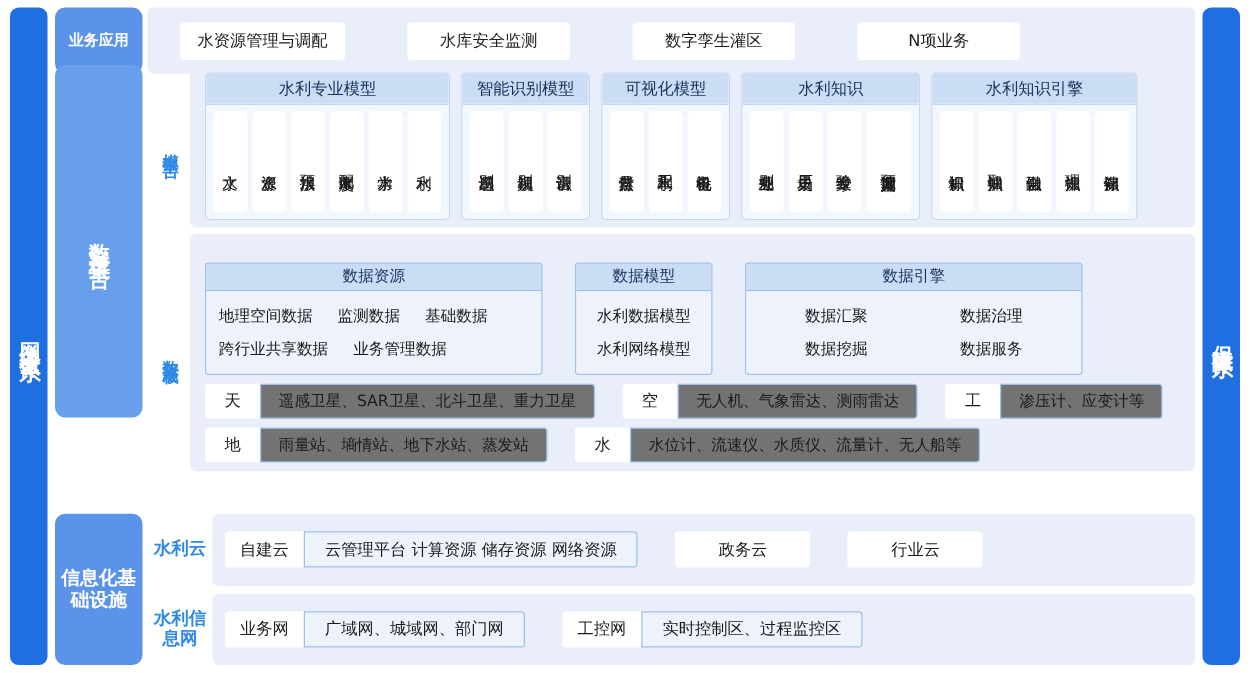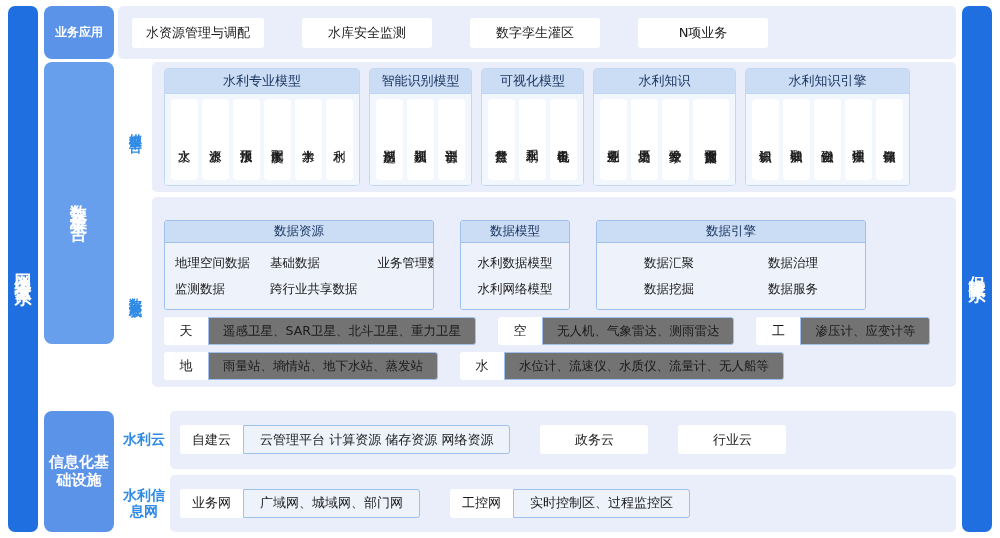--- a/index.html
+++ b/index.html
@@ -23,21 +23,21 @@
   .pillar .vtext{
     writing-mode:vertical-rl;text-orientation:upright;
     letter-spacing:3px;
   }
   .pillar.left{left:8px;}
   .pillar.right{right:8px;}
 
   
   .band{position:absolute;left:44px;right:44px;}
   #band-app{top:6px;height:53px;}
-  #band-twin{top:62px;height:282px;}
+  #band-twin{top:52px;height:282px;}
   #band-infra{top:411px;height:121px;}
 
   .band-inner{display:flex;height:100%;gap:4px;}
 
   .band-label{
     flex:0 0 70px;
     background:#5b93e8;border-radius:8px;
     color:#fff;font-weight:bold;font-size:12px;
     display:flex;align-items:center;justify-content:center;
     text-align:center;line-height:1.18;
@@ -50,21 +50,21 @@
 
   
   #app-body{
     background:#e9eefa;border-radius:5px;height:100%;
     display:flex;align-items:center;padding:0 14px;box-sizing:border-box;
   }
   .app-chip{
     background:#ffffff;border-radius:3px;
     height:30px;min-width:130px;margin-right:38px;
     display:flex;align-items:center;justify-content:center;
-    font-size:13px;color:#1a1a1a;padding:0 14px;box-sizing:border-box;
+    font-size:13px;color:#1a1a1a;padding:0 14px;box-sizing:border-box;margin-left:12px;
   }
 
   
   #twin-body{display:flex;flex-direction:column;height:100%;gap:5px;}
   .sub-row{display:flex;flex:0 0 auto;}
   #row-model{height:130px;}
   #row-data{flex:1 1 auto;}
 
   .sub-label{
     flex:0 0 34px;
@@ -113,21 +113,21 @@
     height:21px;display:flex;align-items:center;justify-content:center;
     border-bottom:1px solid #9fc0ea;
   }
   .dgroup-body{
     background:#eef2fb;padding:7px 10px;box-sizing:border-box;
     display:flex;flex-wrap:wrap;
   }
   .ditem{font-size:12.5px;color:#1a1a1a;line-height:26px;white-space:nowrap;}
 
   #g-res{width:270px;}
-  #g-res .dgroup-body{height:66px;align-content:space-around;flex-direction:column;}
+  #g-res .dgroup-body{height:66px;align-content:space-around;}
   #g-res .ditem{margin-right:20px;}
   #g-mod{width:110px;}
   #g-mod .dgroup-body{height:66px;flex-direction:column;align-items:center;justify-content:space-around;}
   #g-eng{width:270px;}
   #g-eng .dgroup-body{height:66px;align-content:space-around;}
   #g-eng .ditem{width:50%;text-align:center;}
 
   
   .srow{display:flex;align-items:center;gap:22px;}
   .spair{display:flex;align-items:stretch;height:28px;}

